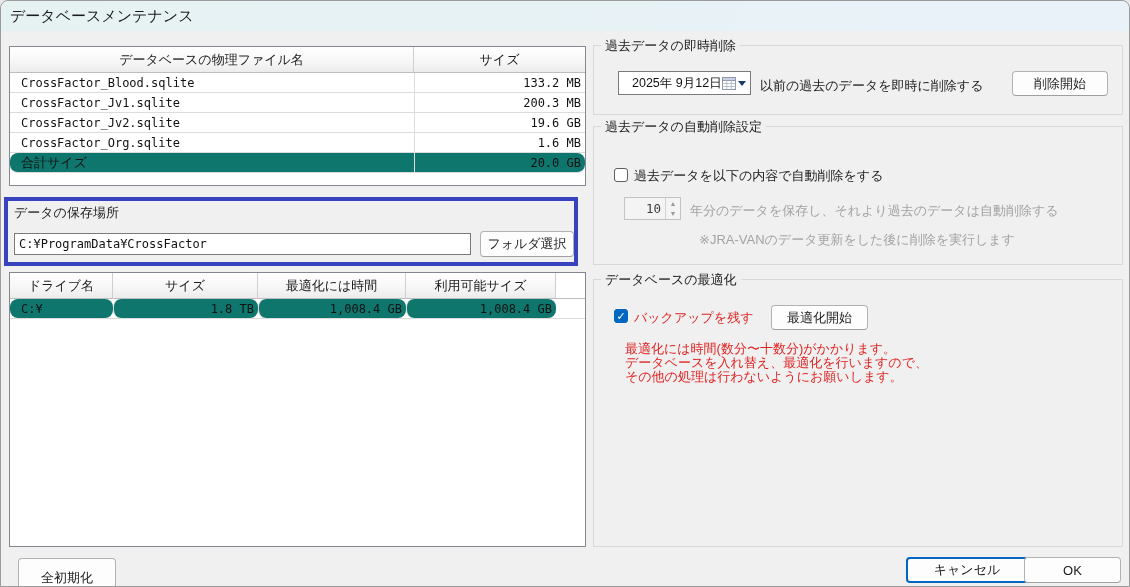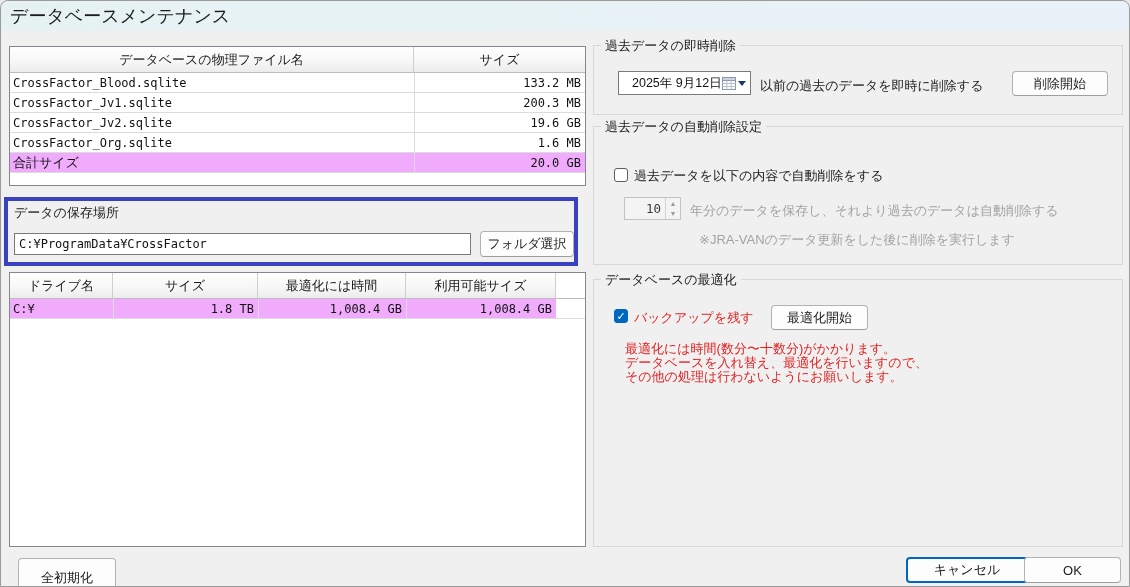--- a/index.html
+++ b/index.html
@@ -4,35 +4,35 @@
 <style>
   * { margin:0; padding:0; box-sizing:border-box; }
   html,body { width:1130px; height:587px; background:#e8e8e8; }
   body { font-family:"Liberation Sans","DejaVu Sans",sans-serif; }
 
   #window { position:relative; width:1130px; height:587px; background:#f0f0f0;
             border:1px solid #9b9b9b; border-radius:8px 8px 0 0; overflow:hidden; }
 
   .titlebar { position:absolute; left:0; top:0; width:100%; height:30px;
               background:linear-gradient(90deg,#e6f2f2,#e9f2f9); border-radius:8px 8px 0 0; }
-  .title { position:absolute; left:9px; top:0; line-height:30px; font-size:18px; color:#1b1b1b; }
+  .title { position:absolute; left:9px; top:0; line-height:30px; font-size:15px; color:#1b1b1b; }
 
   
   .listview { position:absolute; background:#ffffff; border:1px solid #828790; }
   .lv-header { display:flex; height:26px; }
   .lv-hcell { background:linear-gradient(#ffffff,#f6f6f6 60%,#ececec);
               border-right:1px solid #cfcfcf; border-bottom:1px solid #bdbdbd;
               font-size:13px; color:#1b1b1b; display:flex; align-items:center; justify-content:center; }
   .lv-row { display:flex; height:20px; border-bottom:1px solid #dcdcdc; }
   .lv-cell { font-family:"DejaVu Sans Mono","Liberation Mono",monospace; font-size:12px; color:#111;
              display:flex; align-items:center; overflow:hidden; white-space:nowrap; }
   .lv-cell.right { justify-content:flex-end; padding-right:4px; }
-  .lv-cell.left { padding-left:3px; }
+  .lv-cell.left { padding-left:11px; }
   .sep-l { border-left:1px solid #dcdcdc; }
-  .total { background:#f0abfc; }
+  .total { background:#0f766e;border-radius:8px; }
   .jp-cell { font-family:"Liberation Sans","DejaVu Sans",sans-serif; font-size:13px; }
 
   
   .ft-name { width:404px; }
   .ft-size { flex:1; }
 
   
   .dt-c1 { width:103px; } .dt-c2 { width:145px; } .dt-c3 { width:148px; } .dt-c4 { width:150px; }
   .dt-slack { flex:1; background:#ffffff; border-bottom:none; }
 

